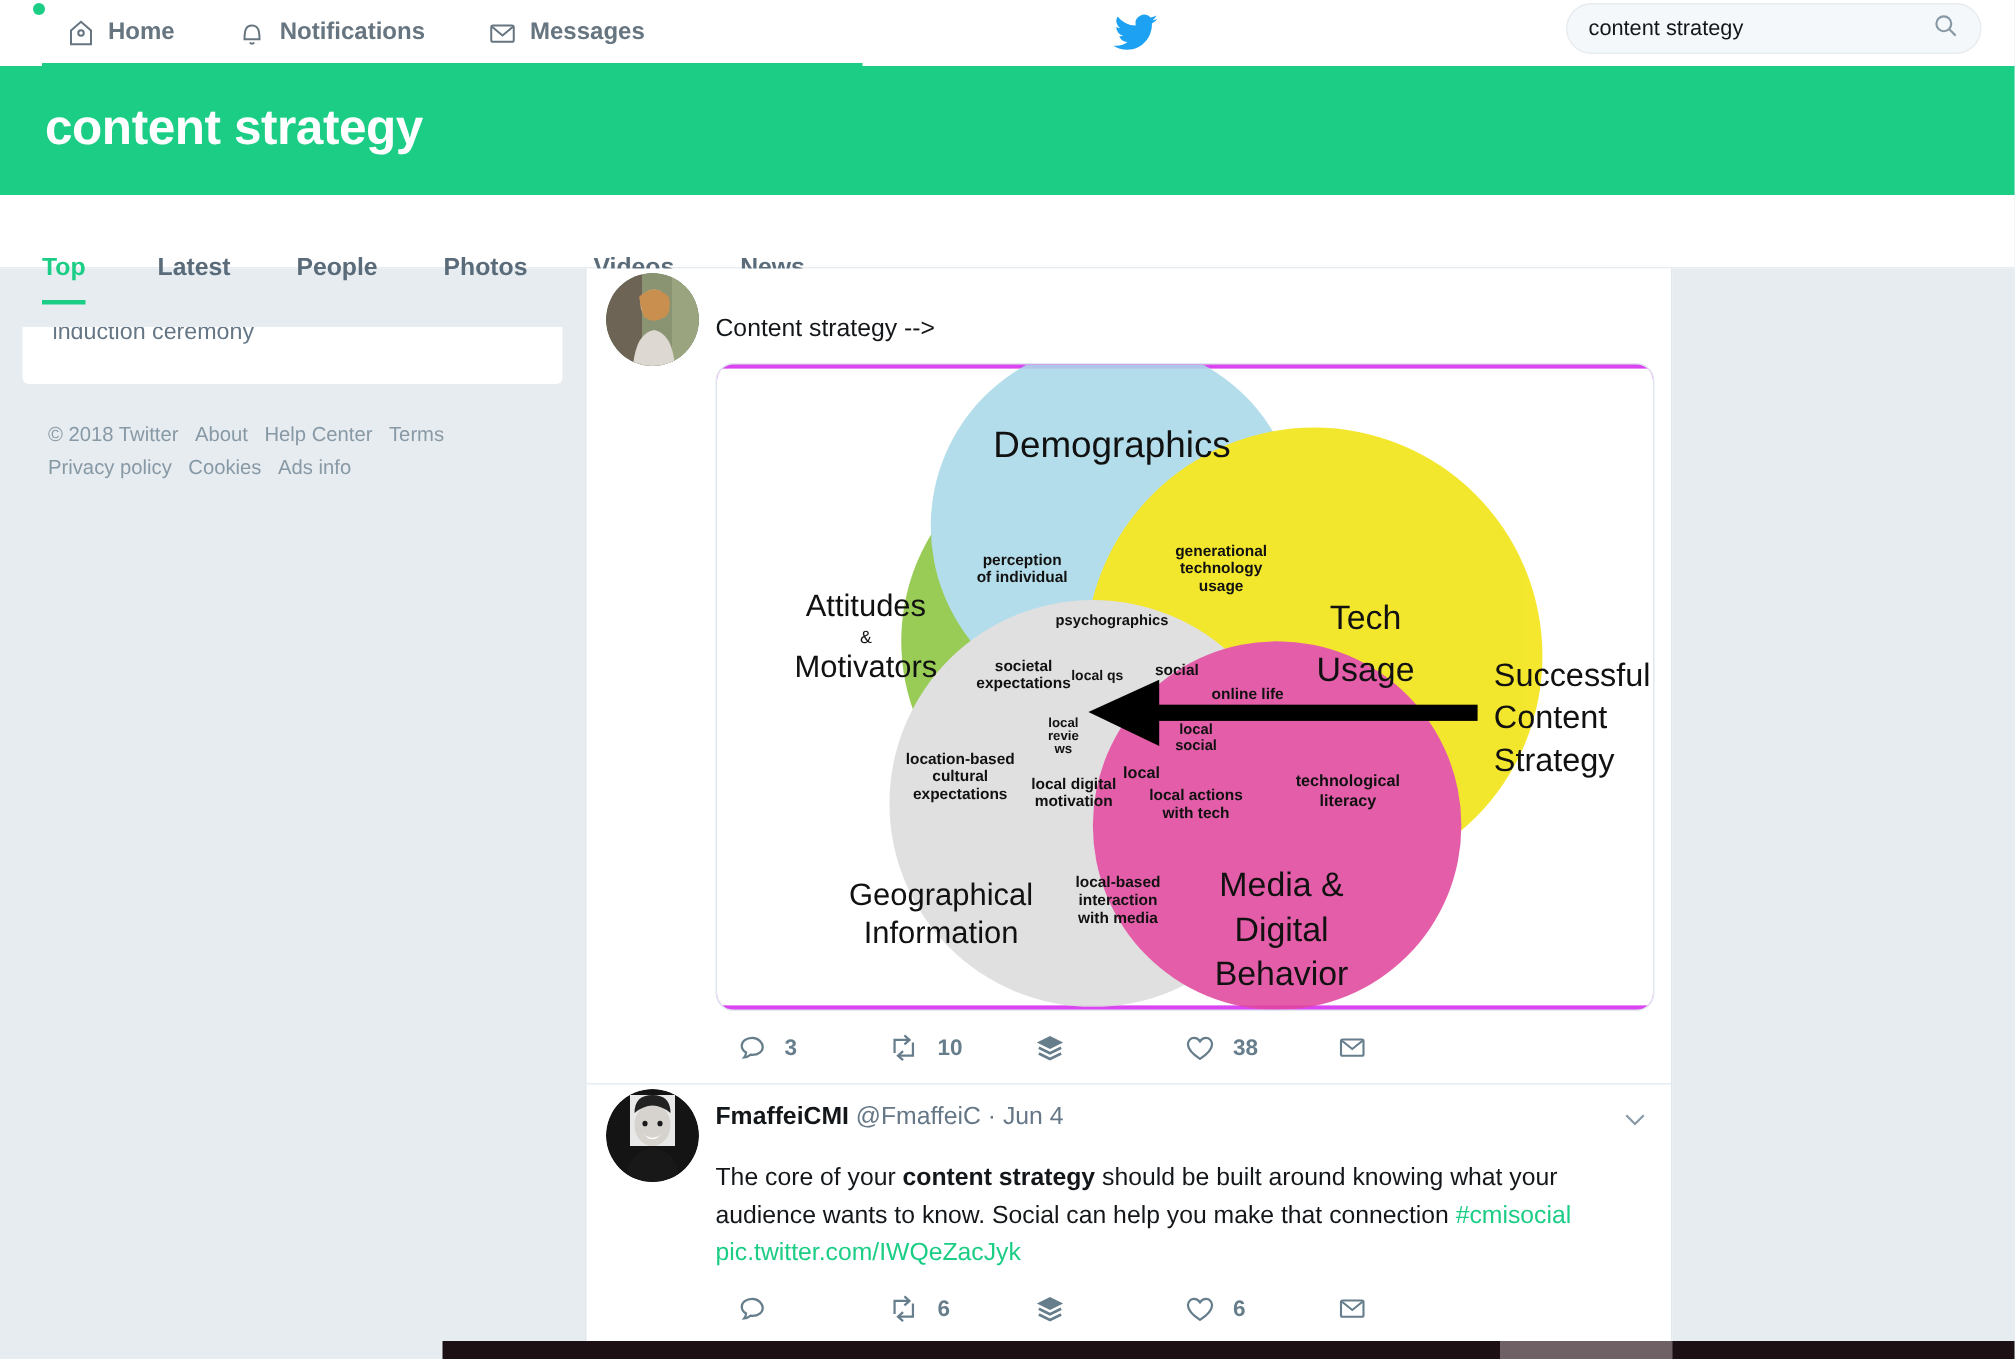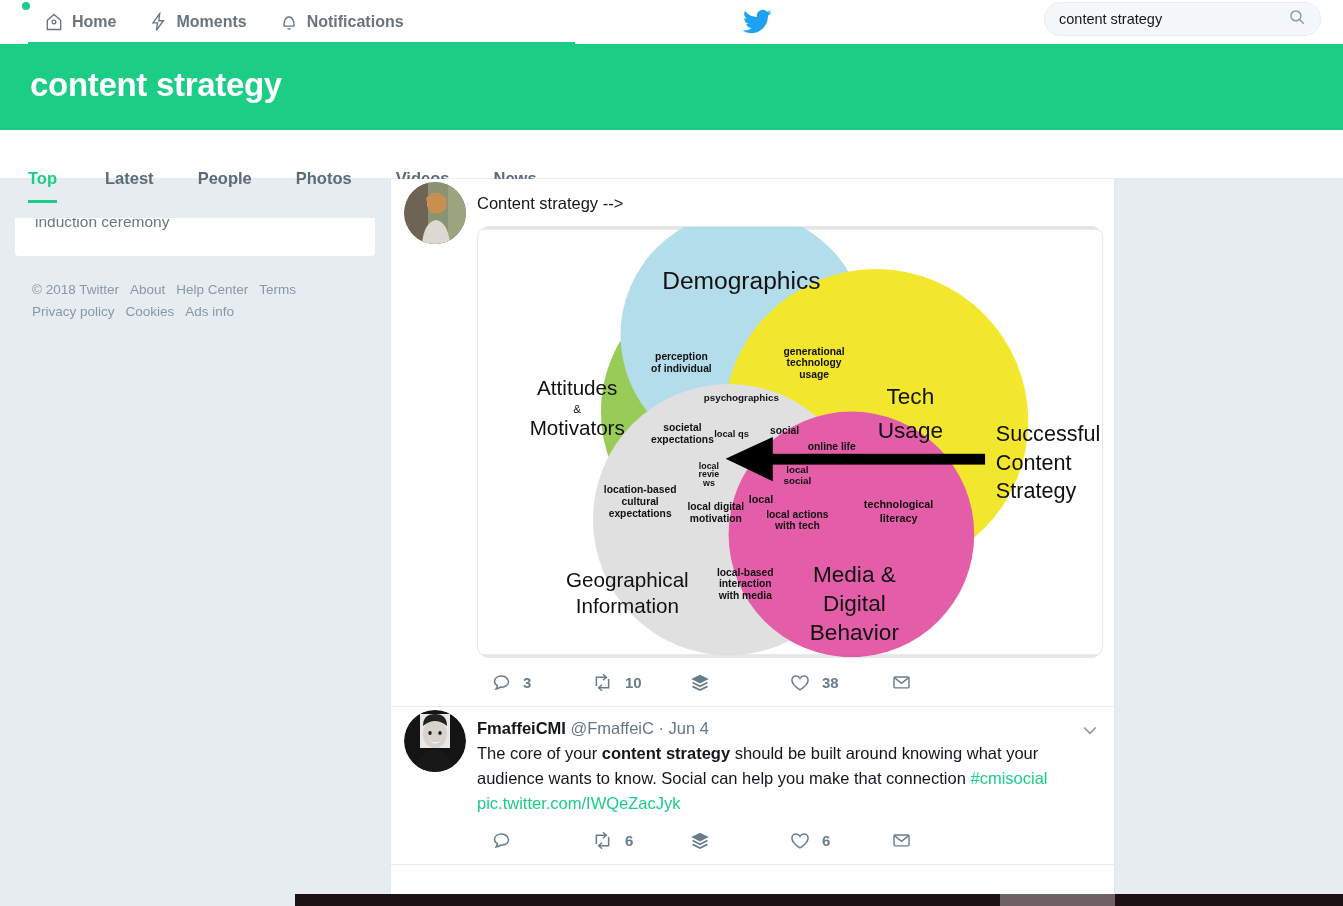--- a/index.html
+++ b/index.html
@@ -8,21 +8,21 @@
     background: #e6ecf0;
     font-family: "Liberation Sans", sans-serif;
     overflow: hidden;
   }
 
   
   .topnav {
     position: absolute; left: 0; top: 0; width: 1343px; height: 44px;
     background: #ffffff;
   }
-  .nav-left { position: absolute; left: 28px; top: 0; height: 44px; display: flex; align-items: center; gap: 0px; }
+  .nav-left { position: absolute; left: 28px; top: 0; height: 44px; display: flex; align-items: center; gap: 10px; }
   .nav-item {
     display: flex; align-items: center; gap: 8px;
     height: 44px; padding: 0 16px;
     color: #66757f; font-size: 16px; font-weight: bold;
     cursor: pointer; position: relative;
   }
   .nav-item .ico { display: inline-flex; width: 20px; height: 20px; align-items: center; justify-content: center; }
   .nav-item .ico svg { width: 20px; height: 20px; stroke: #66757f; fill: none; stroke-width: 1.6; }
   .nav-underline {
     position: absolute; left: 28px; bottom: 0; width: 547px; height: 2px; background: #1ccd85;
@@ -105,27 +105,27 @@
   .tw-body { margin-left: 64px; position: relative; }
   .tw-head { font-size: 16.5px; line-height: 22px; color: #657786; white-space: nowrap; }
   .tw-head .name { color: #14171a; font-weight: bold; }
   .tw-head .handle { color: #657786; }
   .tw-head .sep { color: #657786; }
   .tw-head .date { color: #657786; }
   .caret {
     position: absolute; right: -8px; top: 3px; width: 20px; height: 20px; cursor: pointer;
   }
   .caret svg { width: 20px; height: 20px; stroke: #8899a6; fill: none; stroke-width: 1.8; }
-  .tw-text { font-size: 16.5px; line-height: 25px; color: #14171a; margin-top: 2px; }
+  .tw-text { font-size: 16.5px; line-height: 25px; color: #14171a; margin-top: 18px; }
   .tw-text b { font-weight: bold; }
   .tw-text a { color: #1ccd85; text-decoration: none; cursor: pointer; }
 
   .media {
     margin-top: 10px; margin-left: 0px; width: 626px; height: 432px;
-    border: 1px solid #e1e8ed; border-radius: 12px; overflow: hidden; background: #e5e5e5;
+    border: 1px solid #e1e8ed; border-radius: 12px; overflow: hidden; background: #d946ef;
     position: relative;
     text-align: right;
   }
   .media svg { width: 100%; height: 100%; display: block; }
 
   .actions {
     display: flex; align-items: center; height: 48px; margin-left: 0px; position: relative;
   }
   .act { display: flex; align-items: center; gap: 11px; cursor: pointer; color: #667d8c; font-size: 15px; font-weight: bold; }
   .act svg { stroke: #667d8c; fill: none; stroke-width: 1.7; }
@@ -155,39 +155,40 @@
     <div class="nav-item">
       <span class="ico">
         <svg viewBox="0 0 24 24">
             <path d="M4 10 L12 3 L20 10 L20 21 L4 21 Z"></path>
             <circle cx="12" cy="12" r="2.2"></circle>
           </svg>
       </span>
       <span>Home</span>
     </div>
 
-    <div class="nav-item">
-      <span class="ico">
-        <svg viewBox="0 0 24 24">
-            <path d="M14 2 L6 13 L11.5 13 L10 22 L18.5 10.5 L13 10.5 Z"></path>
-          </svg>
-      </span>
-      <span>Moments</span>
-    </div>
 
     <div class="nav-item">
       <span class="ico">
         <svg viewBox="0 0 24 24">
             <path d="M6 17 C6 10 7 6 12 6 C17 6 18 10 18 17 Z"></path>
             <path d="M10.3 19.6 a2 2 0 0 0 3.4 0"></path>
           </svg>
       </span>
       <span>Notifications</span>
     </div>
 
+    <div class="nav-item">
+      <span class="ico">
+        <svg viewBox="0 0 24 24">
+            <rect x="3" y="6" width="18" height="13" rx="1.5"></rect>
+            <path d="M3.6 7 L12 14 L20.4 7"></path>
+          </svg>
+      </span>
+      <span>Messages</span>
+    </div>
 
   </div>
 
   <div class="nav-underline"></div>
 
   <div class="twitter-logo">
     <svg viewBox="0 0 24 24">
         <path d="M23 4.9a8.7 8.7 0 0 1-2.5.7 4.4 4.4 0 0 0 1.9-2.4 8.8 8.8 0 0 1-2.8 1.1 4.4 4.4 0 0 0-7.5 4A12.5 12.5 0 0 1 3 3.7a4.4 4.4 0 0 0 1.4 5.9 4.4 4.4 0 0 1-2-.6v.1a4.4 4.4 0 0 0 3.5 4.3 4.4 4.4 0 0 1-2 .1 4.4 4.4 0 0 0 4.1 3 8.8 8.8 0 0 1-5.5 1.9H1a12.4 12.4 0 0 0 6.7 2c8.1 0 12.5-6.7 12.5-12.5v-.6A8.9 8.9 0 0 0 23 4.9z"></path>
       </svg>
   </div>

